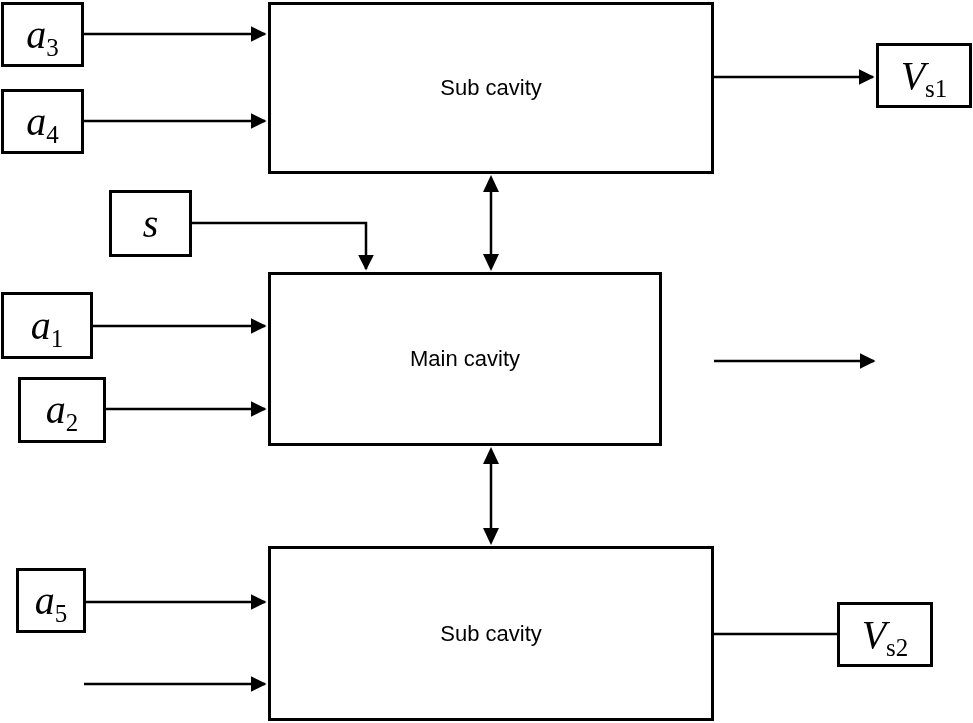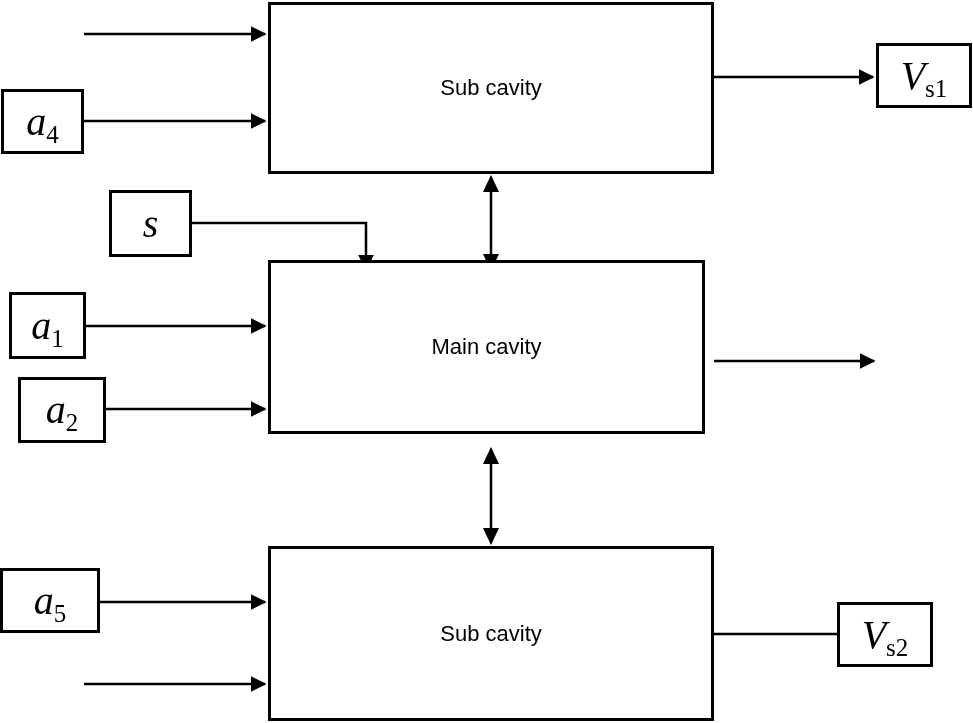--- a/index.html
+++ b/index.html
@@ -90,40 +90,43 @@
       <path d="M491,462 V530"></path>
     </g>
     <g class="head">
       <polygon points="483,192 499,192 491,175"></polygon>
       <polygon points="483,254 499,254 491,271"></polygon>
       <polygon points="483,464 499,464 491,447"></polygon>
       <polygon points="483,528 499,528 491,545"></polygon>
     </g>
   </svg>
 
+  <div class="box" style="left:1px;top:2px;width:83px;height:65px">
+    <span class="math"><span>a</span><span class="sub">3</span></span>
+  </div>
   <div class="box" style="left:1px;top:89px;width:83px;height:65px">
     <span class="math"><span>a</span><span class="sub">4</span></span>
   </div>
   <div class="box" style="left:109px;top:190px;width:83px;height:67px">
     <span class="math"><span>s</span></span>
   </div>
-  <div class="box" style="left:9px;top:292px;width:77px;height:67px">
+  <div class="box" style="left:1px;top:292px;width:92px;height:67px">
     <span class="math"><span>a</span><span class="sub">1</span></span>
   </div>
   <div class="box" style="left:18px;top:377px;width:88px;height:66px">
     <span class="math"><span>a</span><span class="sub">2</span></span>
   </div>
-  <div class="box" style="left:0px;top:568px;width:100px;height:65px">
+  <div class="box" style="left:16px;top:568px;width:70px;height:65px">
     <span class="math"><span>a</span><span class="sub">5</span></span>
   </div>
 
   <div class="box" style="left:268px;top:2px;width:446px;height:172px">
     <span class="cavity-label">Sub cavity</span>
   </div>
-  <div class="box" style="left:268px;top:260px;width:437px;height:174px">
+  <div class="box" style="left:268px;top:272px;width:394px;height:174px">
     <span class="cavity-label">Main cavity</span>
   </div>
   <div class="box" style="left:268px;top:546px;width:446px;height:175px">
     <span class="cavity-label">Sub cavity</span>
   </div>
 
   <div class="box" style="left:876px;top:43px;width:96px;height:65px">
     <span class="math"><span>V</span><span class="sub">s1</span></span>
   </div>
   <div class="box" style="left:837px;top:602px;width:96px;height:65px">

